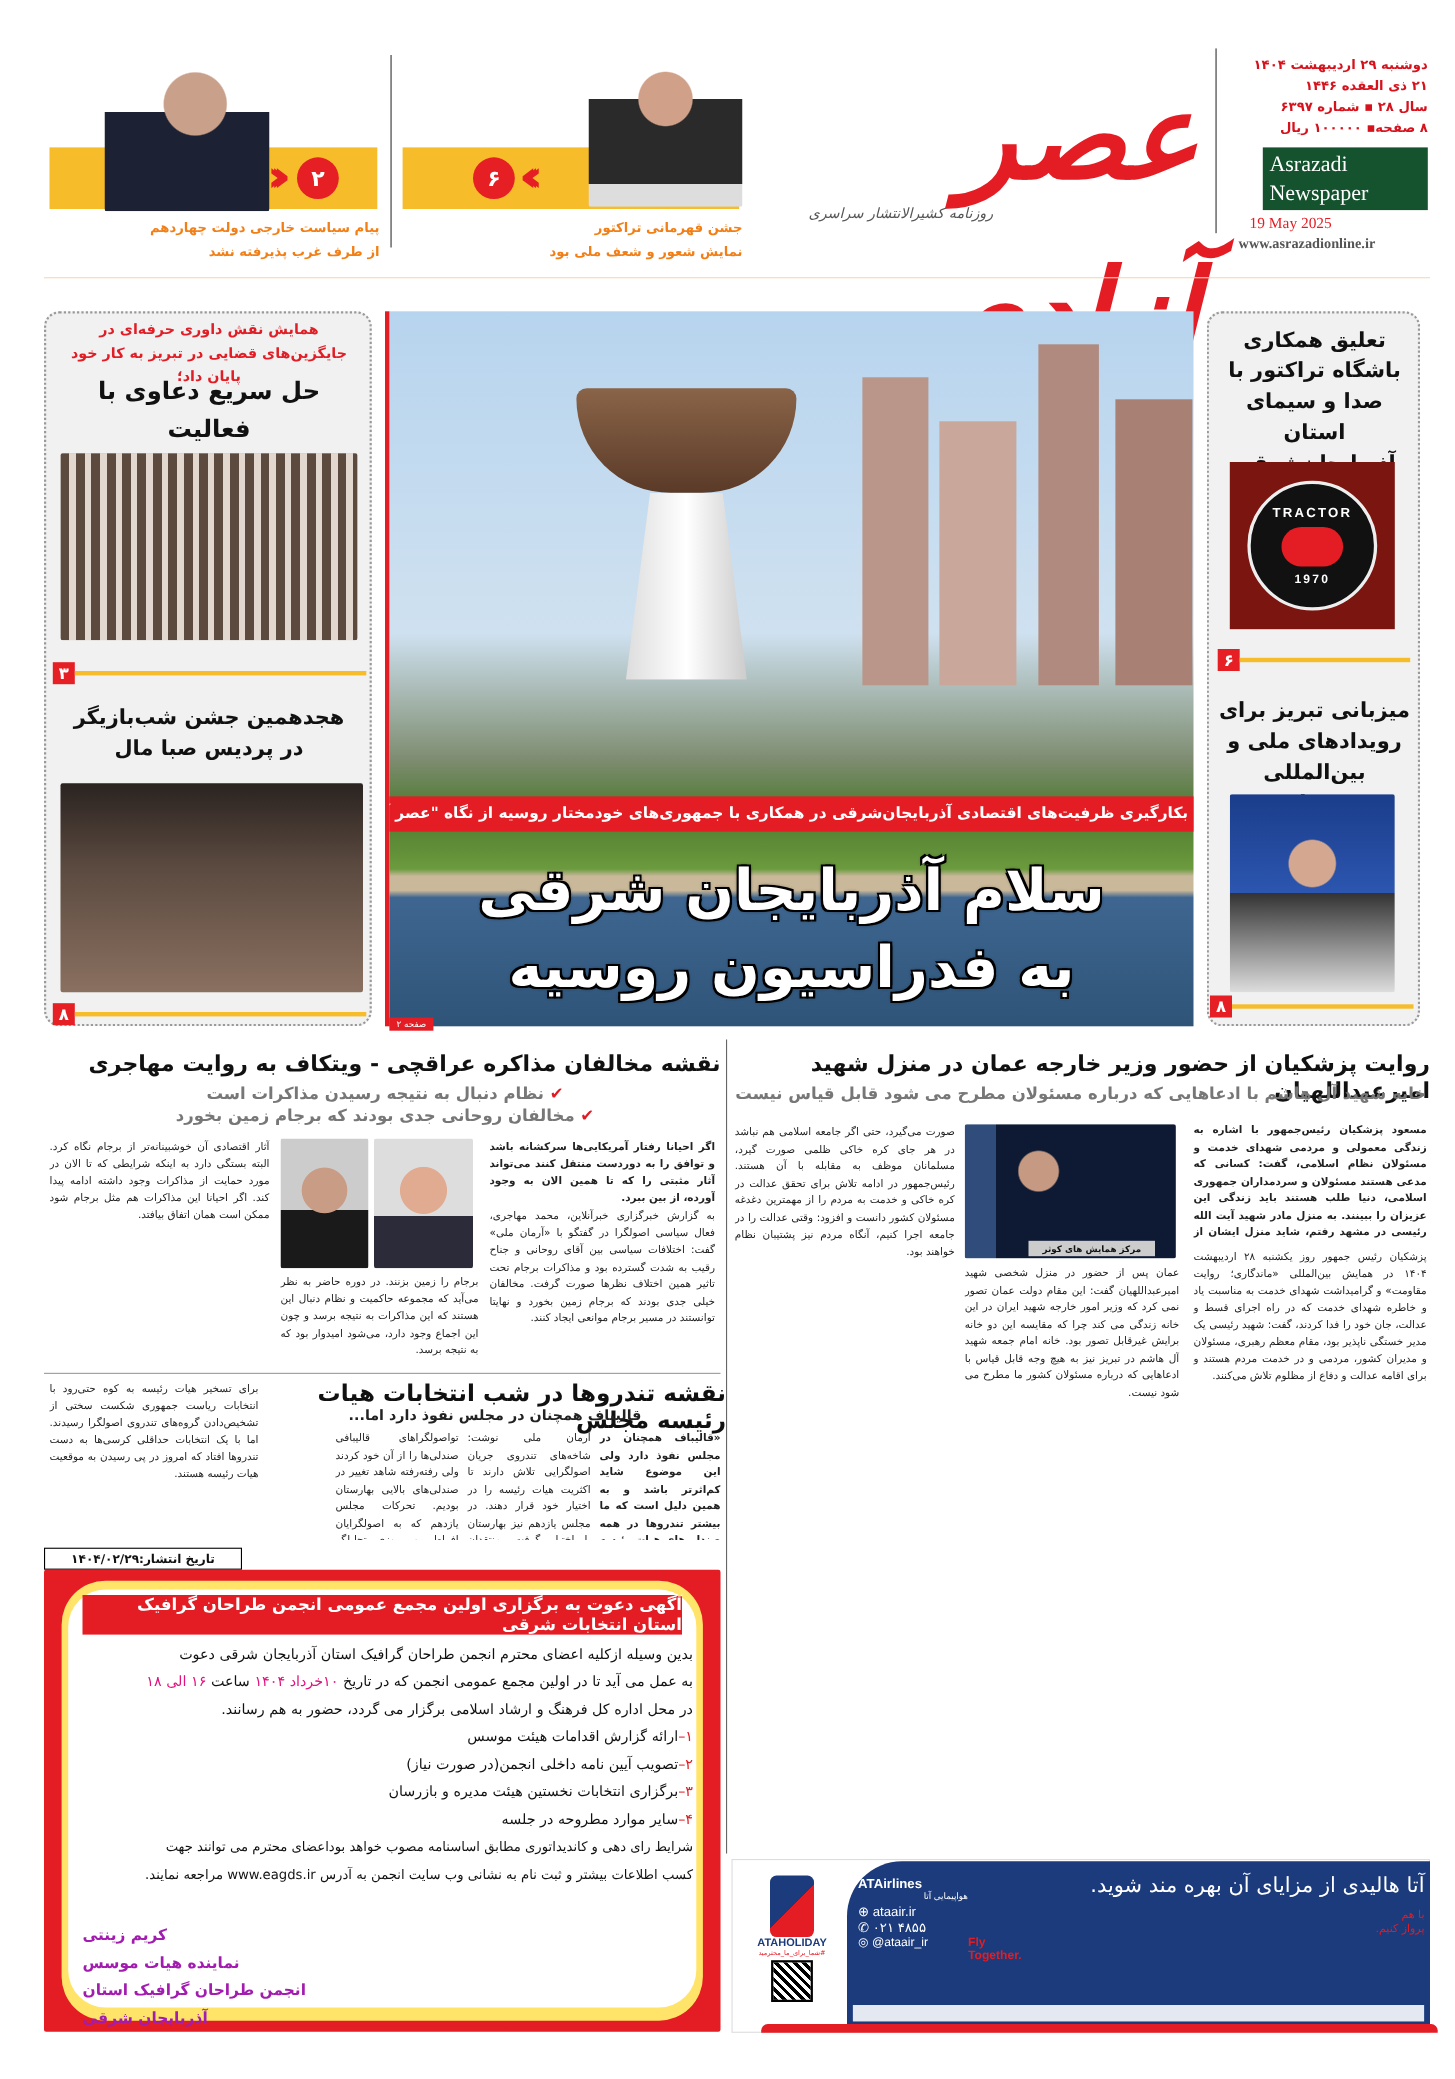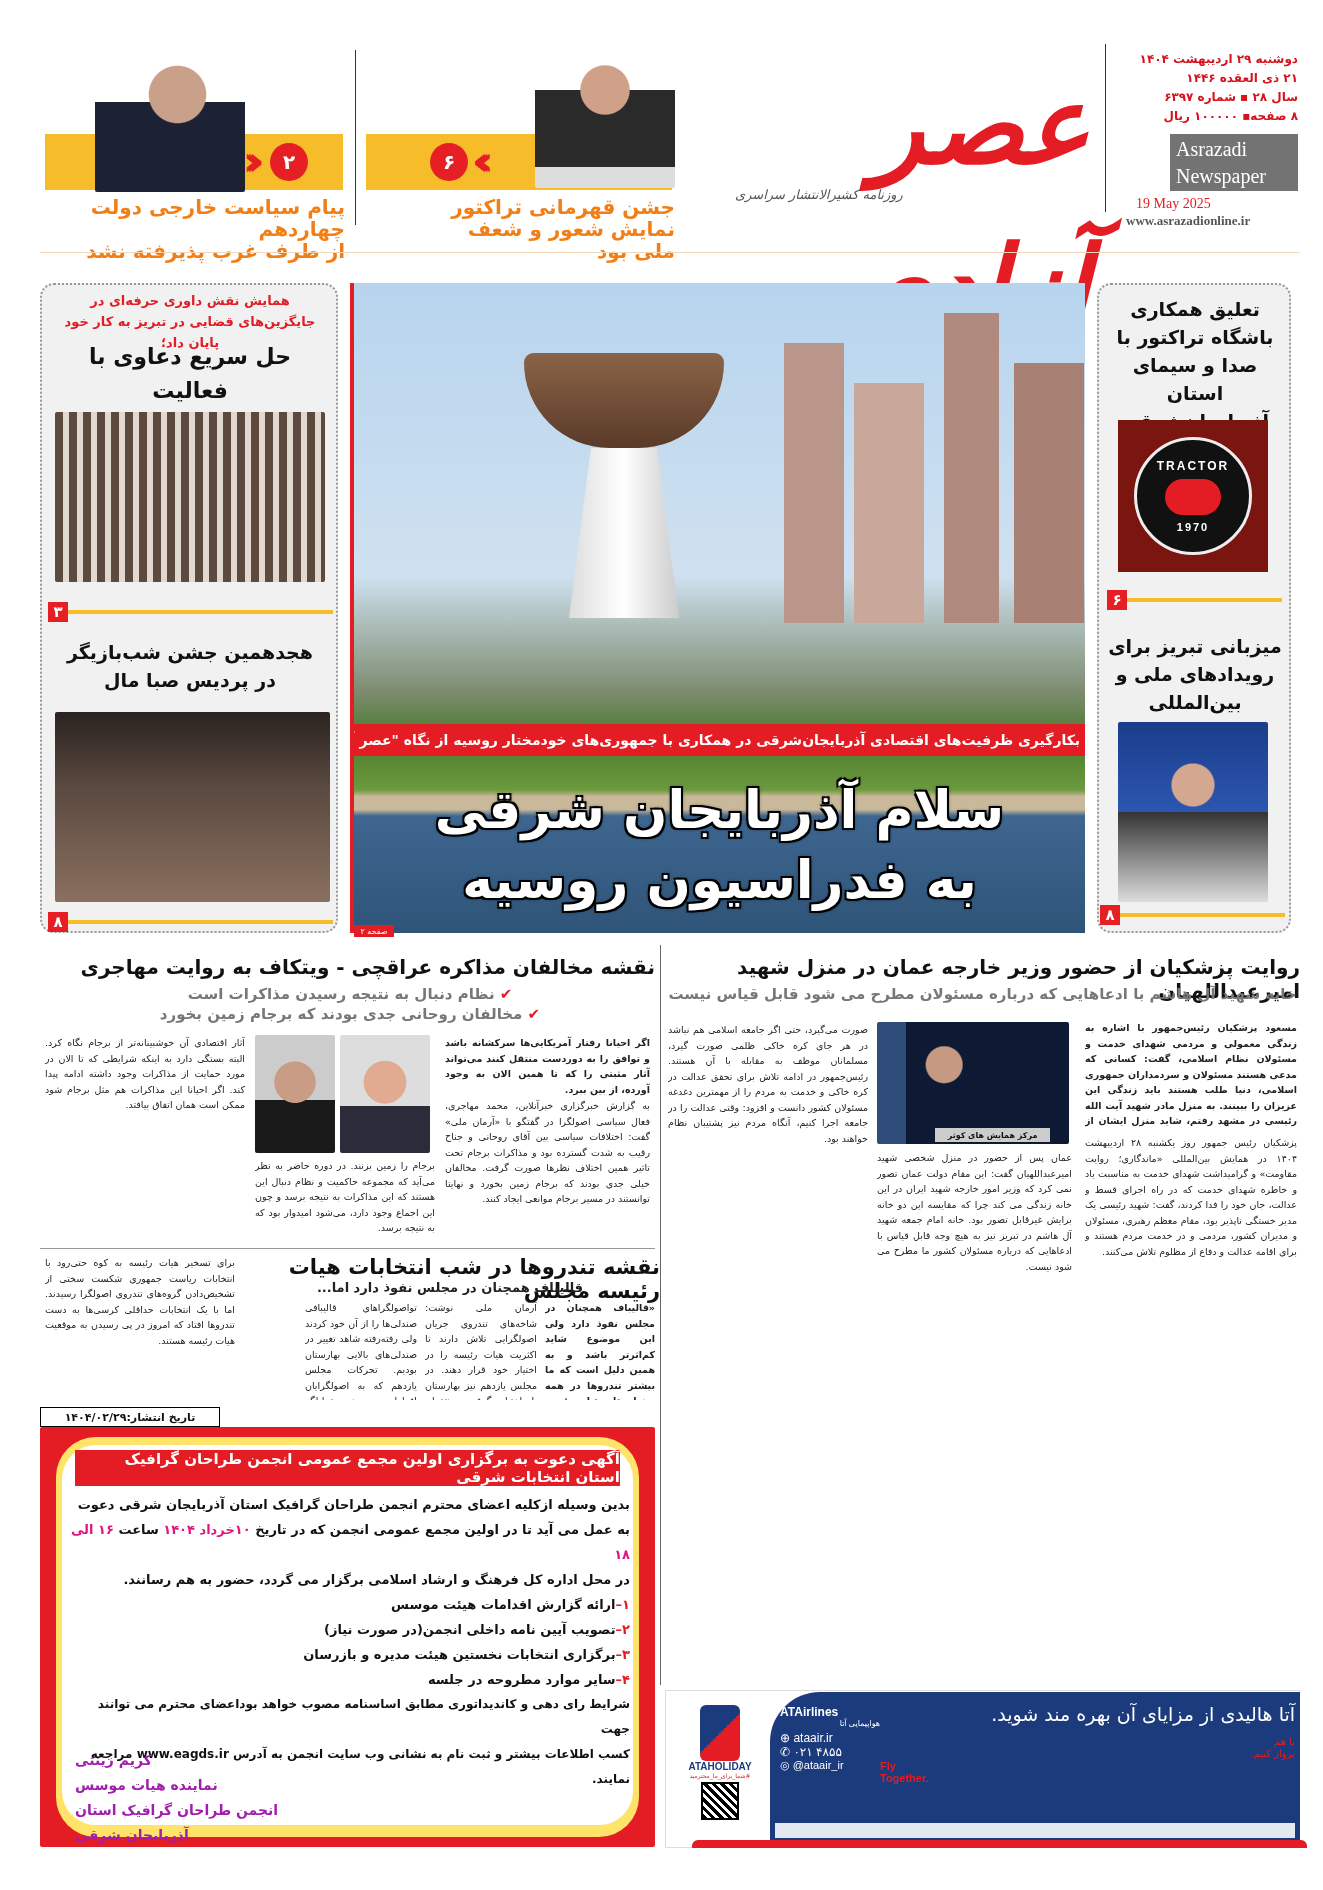--- a/index.html
+++ b/index.html
@@ -2,33 +2,33 @@
 <html lang="fa" dir="rtl"><head>
 <meta charset="utf-8">
 <style>
 *{box-sizing:border-box;margin:0;padding:0}
 body{width:1323px;height:1890px;background:#fff;font-family:"DejaVu Sans",sans-serif;position:relative;overflow:hidden;color:#111}
 .abs{position:absolute}
 .red{color:#e01b24}
 
 #mast-info{right:25px;top:50px;width:190px;text-align:right;font-weight:bold;font-size:12px;color:#d6131d;line-height:19px}
 #mast-vline{left:1105px;top:44px;width:1px;height:168px;background:#333}
-#en-box{right:25px;top:134px;width:128px;height:57px;background:#737373;color:#fff;font-family:"Liberation Serif",serif;font-size:20px;line-height:27px;padding:2px 6px;direction:ltr;text-align:left}
+#en-box{right:25px;top:134px;width:150px;height:57px;background:#14532d;color:#fff;font-family:"Liberation Serif",serif;font-size:20px;line-height:27px;padding:2px 6px;direction:ltr;text-align:left}
 #en-date{right:25px;top:196px;width:162px;direction:ltr;text-align:left;font-family:"Liberation Serif",serif;font-size:14px;color:#e41c23}
 #en-url{right:25px;top:213px;width:172px;direction:ltr;text-align:left;font-family:"Liberation Serif",serif;font-weight:bold;font-size:13px;color:#555}
 #logo{left:710px;top:45px;width:390px;height:175px}
 #logo .big{position:absolute;right:10px;top:0;font-family:"DejaVu Serif",serif;font-weight:bold;font-size:108px;color:#e41c23;line-height:160px;font-style:italic}
 #logo .tag{position:absolute;left:25px;bottom:18px;font-size:13px;color:#555;font-style:italic}
 .band{height:56px;background:#f6bc2a;top:134px}
 #band1{left:45px;width:298px}
 #band2{left:366px;width:306px}
 #top-vline{left:355px;top:50px;width:1px;height:175px;background:#333}
 .pill{width:38px;height:38px;border-radius:50%;background:#e51f24;color:#fff;font-weight:bold;font-size:20px;display:flex;align-items:center;justify-content:center;top:143px}
 .chev{top:138px;font-size:40px;color:#e51f24;font-weight:bold;line-height:46px;letter-spacing:-14px}
-.teaser-t{font-weight:bold;font-size:20px;line-height:22px;color:#f27f16;text-align:right}
+.teaser-t{font-weight:bold;font-size:12px;line-height:22px;color:#f27f16;text-align:right}
 .photo{background:linear-gradient(135deg,#6a6a6a,#c8c8c8);border-radius:2px;overflow:hidden}
 #p-top1{left:95px;top:42px;width:150px;height:150px;background:radial-gradient(circle at 55% 35%,#c9a08a 0 22%,transparent 23%),linear-gradient(180deg,#fff 0 40%,#1c2233 40%);}
 #p-top2{left:535px;top:48px;width:140px;height:140px;background:radial-gradient(circle at 50% 30%,#d0a088 0 20%,transparent 21%),linear-gradient(180deg,#fff 0 30%,#2a2a2a 30% 85%,#ddd 85%)}
 #top-rule{left:40px;top:252px;width:1260px;height:1px;background:#f3d7b8}
 
 .sidebox{border:2px dotted #999;border-radius:14px;background:#f1f1f1}
 #lbox{left:40px;top:283px;width:298px;height:650px}
 #rbox{left:1097px;top:283px;width:194px;height:650px}
 .sub-red{color:#e11d25;font-weight:bold;font-size:13px;line-height:21px;text-align:center}
 .side-h{font-weight:bold;font-size:22px;line-height:34px;text-align:center;color:#111}
@@ -49,21 +49,21 @@
 .art-sub{font-weight:bold;font-size:15px;text-align:center;color:#777}
 .col-text{font-size:9.5px;line-height:15.5px;color:#222;text-align:justify;overflow:hidden}
 .col-text.b{font-weight:bold}
 #vsep{left:660px;top:945px;width:1px;height:740px;background:#666}
 
 #ad-date{left:40px;top:1407px;width:180px;height:20px;background:#fff;border:1px solid #000;font-weight:bold;font-size:11px;display:flex;align-items:center;justify-content:center;direction:rtl}
 #ad{left:40px;top:1427px;width:615px;height:420px;background:#e41c23;border-radius:2px}
 #ad-inner{left:56px;top:1437px;width:583px;height:400px;background:#ffe469;border-radius:40px}
 #ad-white{left:62px;top:1445px;width:571px;height:380px;background:#fff;border-radius:34px}
 #ad-title{left:75px;top:1450px;width:545px;height:36px;background:#e41c23;color:#fff;font-weight:bold;font-size:15px;display:flex;align-items:center;justify-content:center}
-.ad-line{font-weight:bold;font-size:13px;line-height:25px;text-align:right;color:#111}
+.ad-line{font-weight:normal;font-size:13px;line-height:25px;text-align:right;color:#111}
 .pink{color:#e0147f}
 .ad-sig{font-weight:bold;font-size:14px;line-height:25px;text-align:left;color:#a21caf}
 
 #banner{left:665px;top:1690px;width:635px;height:158px;background:#fff;border:1px solid #ddd}
 #banner-blue{left:770px;top:1692px;width:530px;height:154px;background:#1b3b7c;border-radius:50px 0 0 0}
 #banner-red{left:692px;top:1840px;width:615px;height:8px;background:#e41c23;border-radius:6px 6px 0 0}
 .bn-txt{color:#fff;font-size:19px;line-height:28px;text-align:right}
 </style>
 </head>
 <body>

